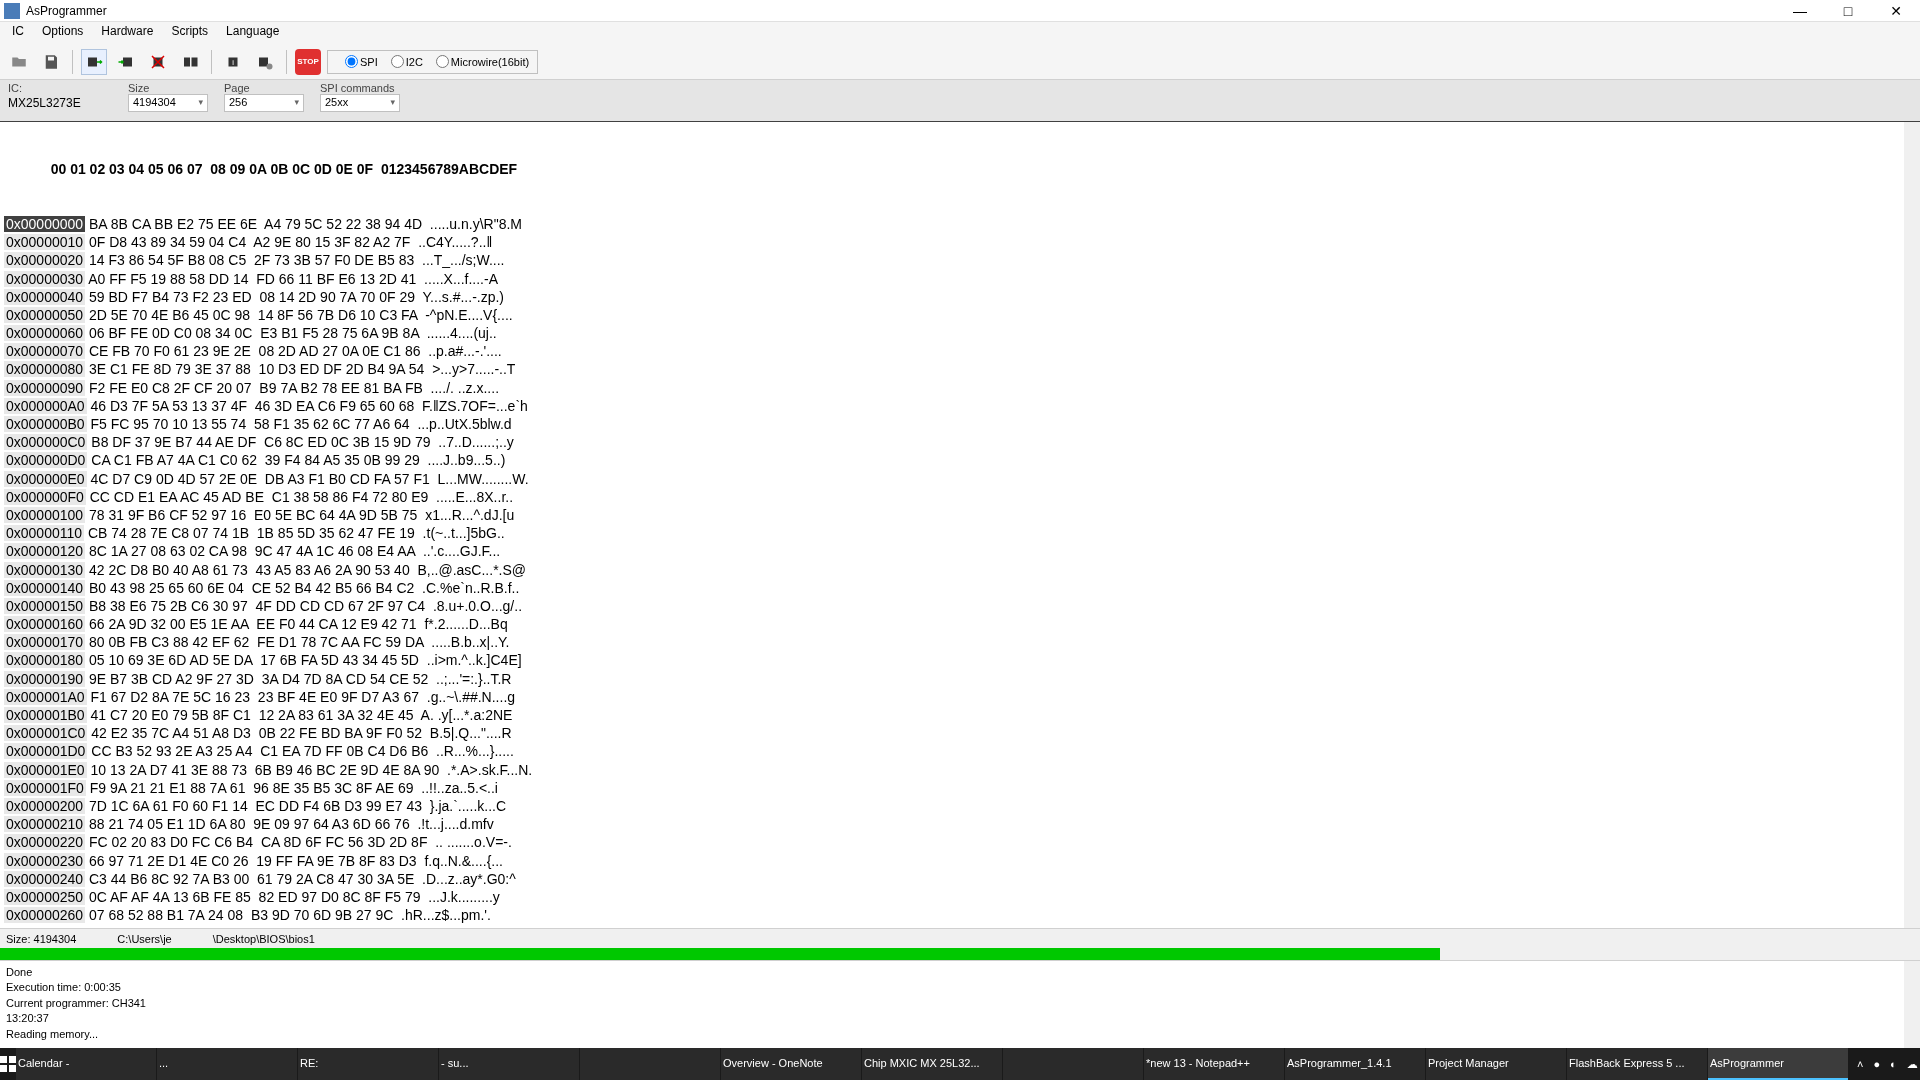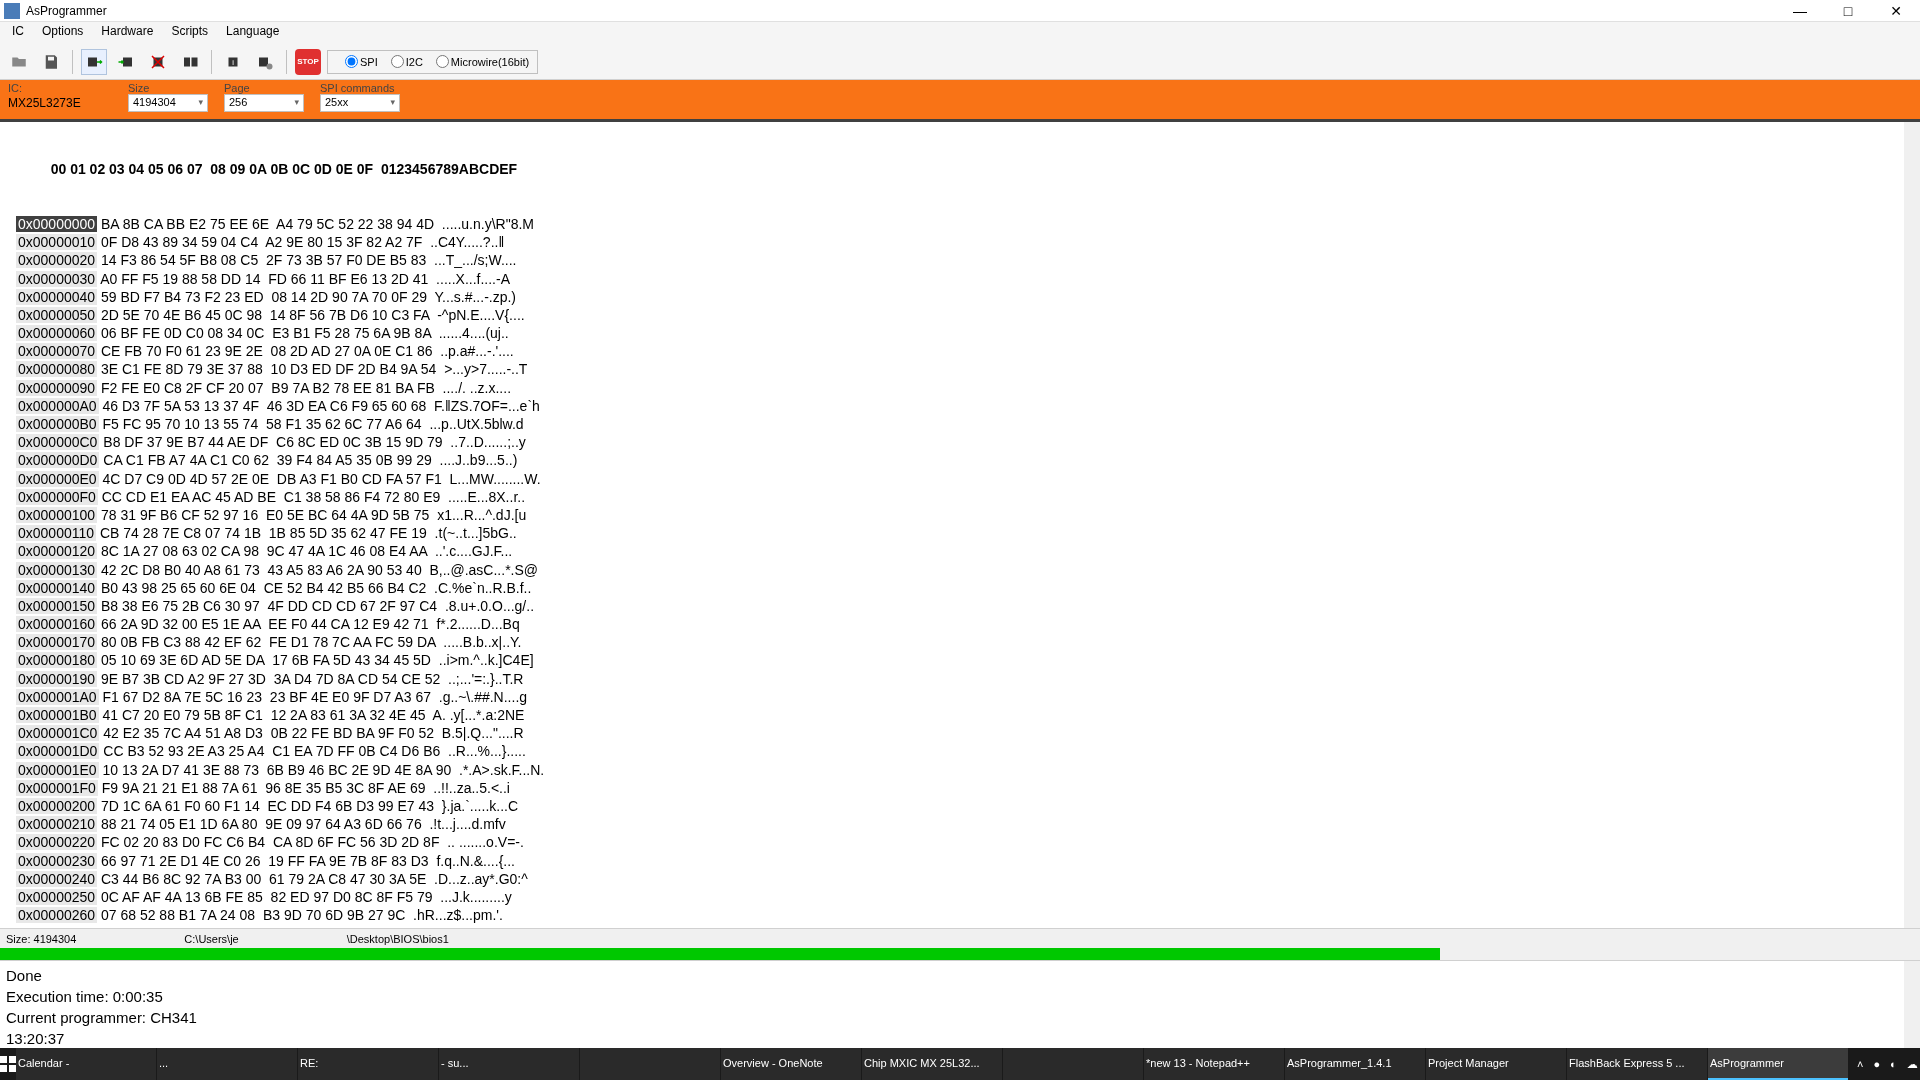--- a/index.html
+++ b/index.html
@@ -10,38 +10,38 @@
 .titlebar .wbuttons { display: flex; gap: 8px; }
 .titlebar .wbuttons span { width: 40px; text-align: center; font-size: 14px; cursor: pointer; }
 .menubar { height: 22px; display: flex; align-items: flex-start; padding: 0 4px; gap: 2px; background: #f5f5f5; }
 .menubar .item { padding: 2px 8px; cursor: pointer; }
 .toolbar { height: 36px; background: #f5f5f5; display: flex; align-items: center; padding: 0 6px; gap: 6px; border-bottom: 1px solid #d0d0d0; }
 .tbtn { width: 26px; height: 26px; display: flex; align-items: center; justify-content: center; border: 1px solid transparent; cursor: pointer; }
 .tsep { width: 1px; height: 24px; background: #c0c0c0; margin: 0 2px; }
 .stopbtn { width: 26px; height: 26px; background: #e03030; border-radius: 4px; display: flex; align-items: center; justify-content: center; color: #fff; font-size: 8px; font-weight: bold; cursor: pointer; }
 .protogrp { display: flex; align-items: center; gap: 4px; border: 1px solid #c0c0c0; padding: 2px 8px; height: 24px; }
 .protogrp label { display: flex; align-items: center; gap: 2px; font-size: 11px; cursor: pointer; margin-left: 9px; }
-.inforow { height: 42px; display: flex; background: #f97316; border-bottom: 3px solid #404040; }
+.inforow { height: 42px; display: flex; background: #e5e5e5; border-bottom: 1px solid #404040; }
 .infocell { display: flex; flex-direction: column; padding: 2px 8px; }
 .infocell .lbl { font-size: 11px; color: #444; text-align: left; }
 .infocell .val { border: 1px solid #c0c0c0; background: #fff; padding: 1px 4px; font-size: 11px; min-width: 80px; height: 18px; }
 .infocell.ic { width: 120px; }
 .infocell.ic .lbl { text-align: left; }
 .infocell.ic .val2 { font-size: 12px; padding: 2px 0; }
 .combo { position: relative; }
 .combo::after { content: "▾"; position: absolute; right: 4px; top: 2px; font-size: 9px; color: #666; }
 .hexview { flex: 1; overflow: auto; font-family: Consolas, "Courier New", monospace; font-size: 14px; line-height: 1.3; white-space: pre; padding: 2px 0; position: relative; }
 .hexhdr { background: #fff; font-weight: bold; padding: 0 4px; }
-.hexrow { padding: 0 16px; }
+.hexrow { padding: 0 4px; }
 .hexrow .addr { background: #e8e8e8; padding: 0 2px; }
 .hexrow.sel .addr { background: #404040; color: #fff; }
-.statusbar { height: 20px; background: #f0f0f0; border-top: 1px solid #d0d0d0; display: flex; align-items: center; padding: 0 6px; font-size: 11px; gap: 108px; }
+.statusbar { height: 20px; background: #f0f0f0; border-top: 1px solid #d0d0d0; display: flex; align-items: center; padding: 0 6px; font-size: 11px; gap: 41px; }
 .progress { height: 12px; background: #f0f0f0; position: relative; }
 .progress .fill { height: 100%; background: #00c800; width: 75%; }
-.log { height: 88px; background: #fff; border-top: 1px solid #d0d0d0; padding: 4px 6px; font-size: 15px; overflow: auto; position: relative; }
+.log { height: 88px; background: #fff; border-top: 1px solid #d0d0d0; padding: 4px 6px; font-size: 11px; overflow: auto; position: relative; }
 .log div { line-height: 1.4; }
 .taskbar { height: 32px; background: #1a1a1a; display: flex; align-items: center; color: #fff; font-size: 11px; }
 .taskbar .start { width: 40px; height: 100%; display: flex; align-items: center; justify-content: center; cursor: pointer; }
 .taskbar .task { height: 100%; padding: 0 2px; display: flex; align-items: center; gap: 4px; border-bottom: 2px solid transparent; min-width: 140px; cursor: pointer; background: #2a2a2a; margin-right: 1px; }
 .taskbar .task.active { background: #3c3c3c; border-bottom-color: #4cc2ff; }
 .taskbar .tray { margin-left: auto; display: flex; align-items: center; gap: 10px; padding: 0 8px; }
 .scrollbit { position: absolute; right: 0; top: 0; bottom: 0; width: 16px; background: #f0f0f0; }
 .svgico { width: 18px; height: 18px; }
 </style>
 </head>

